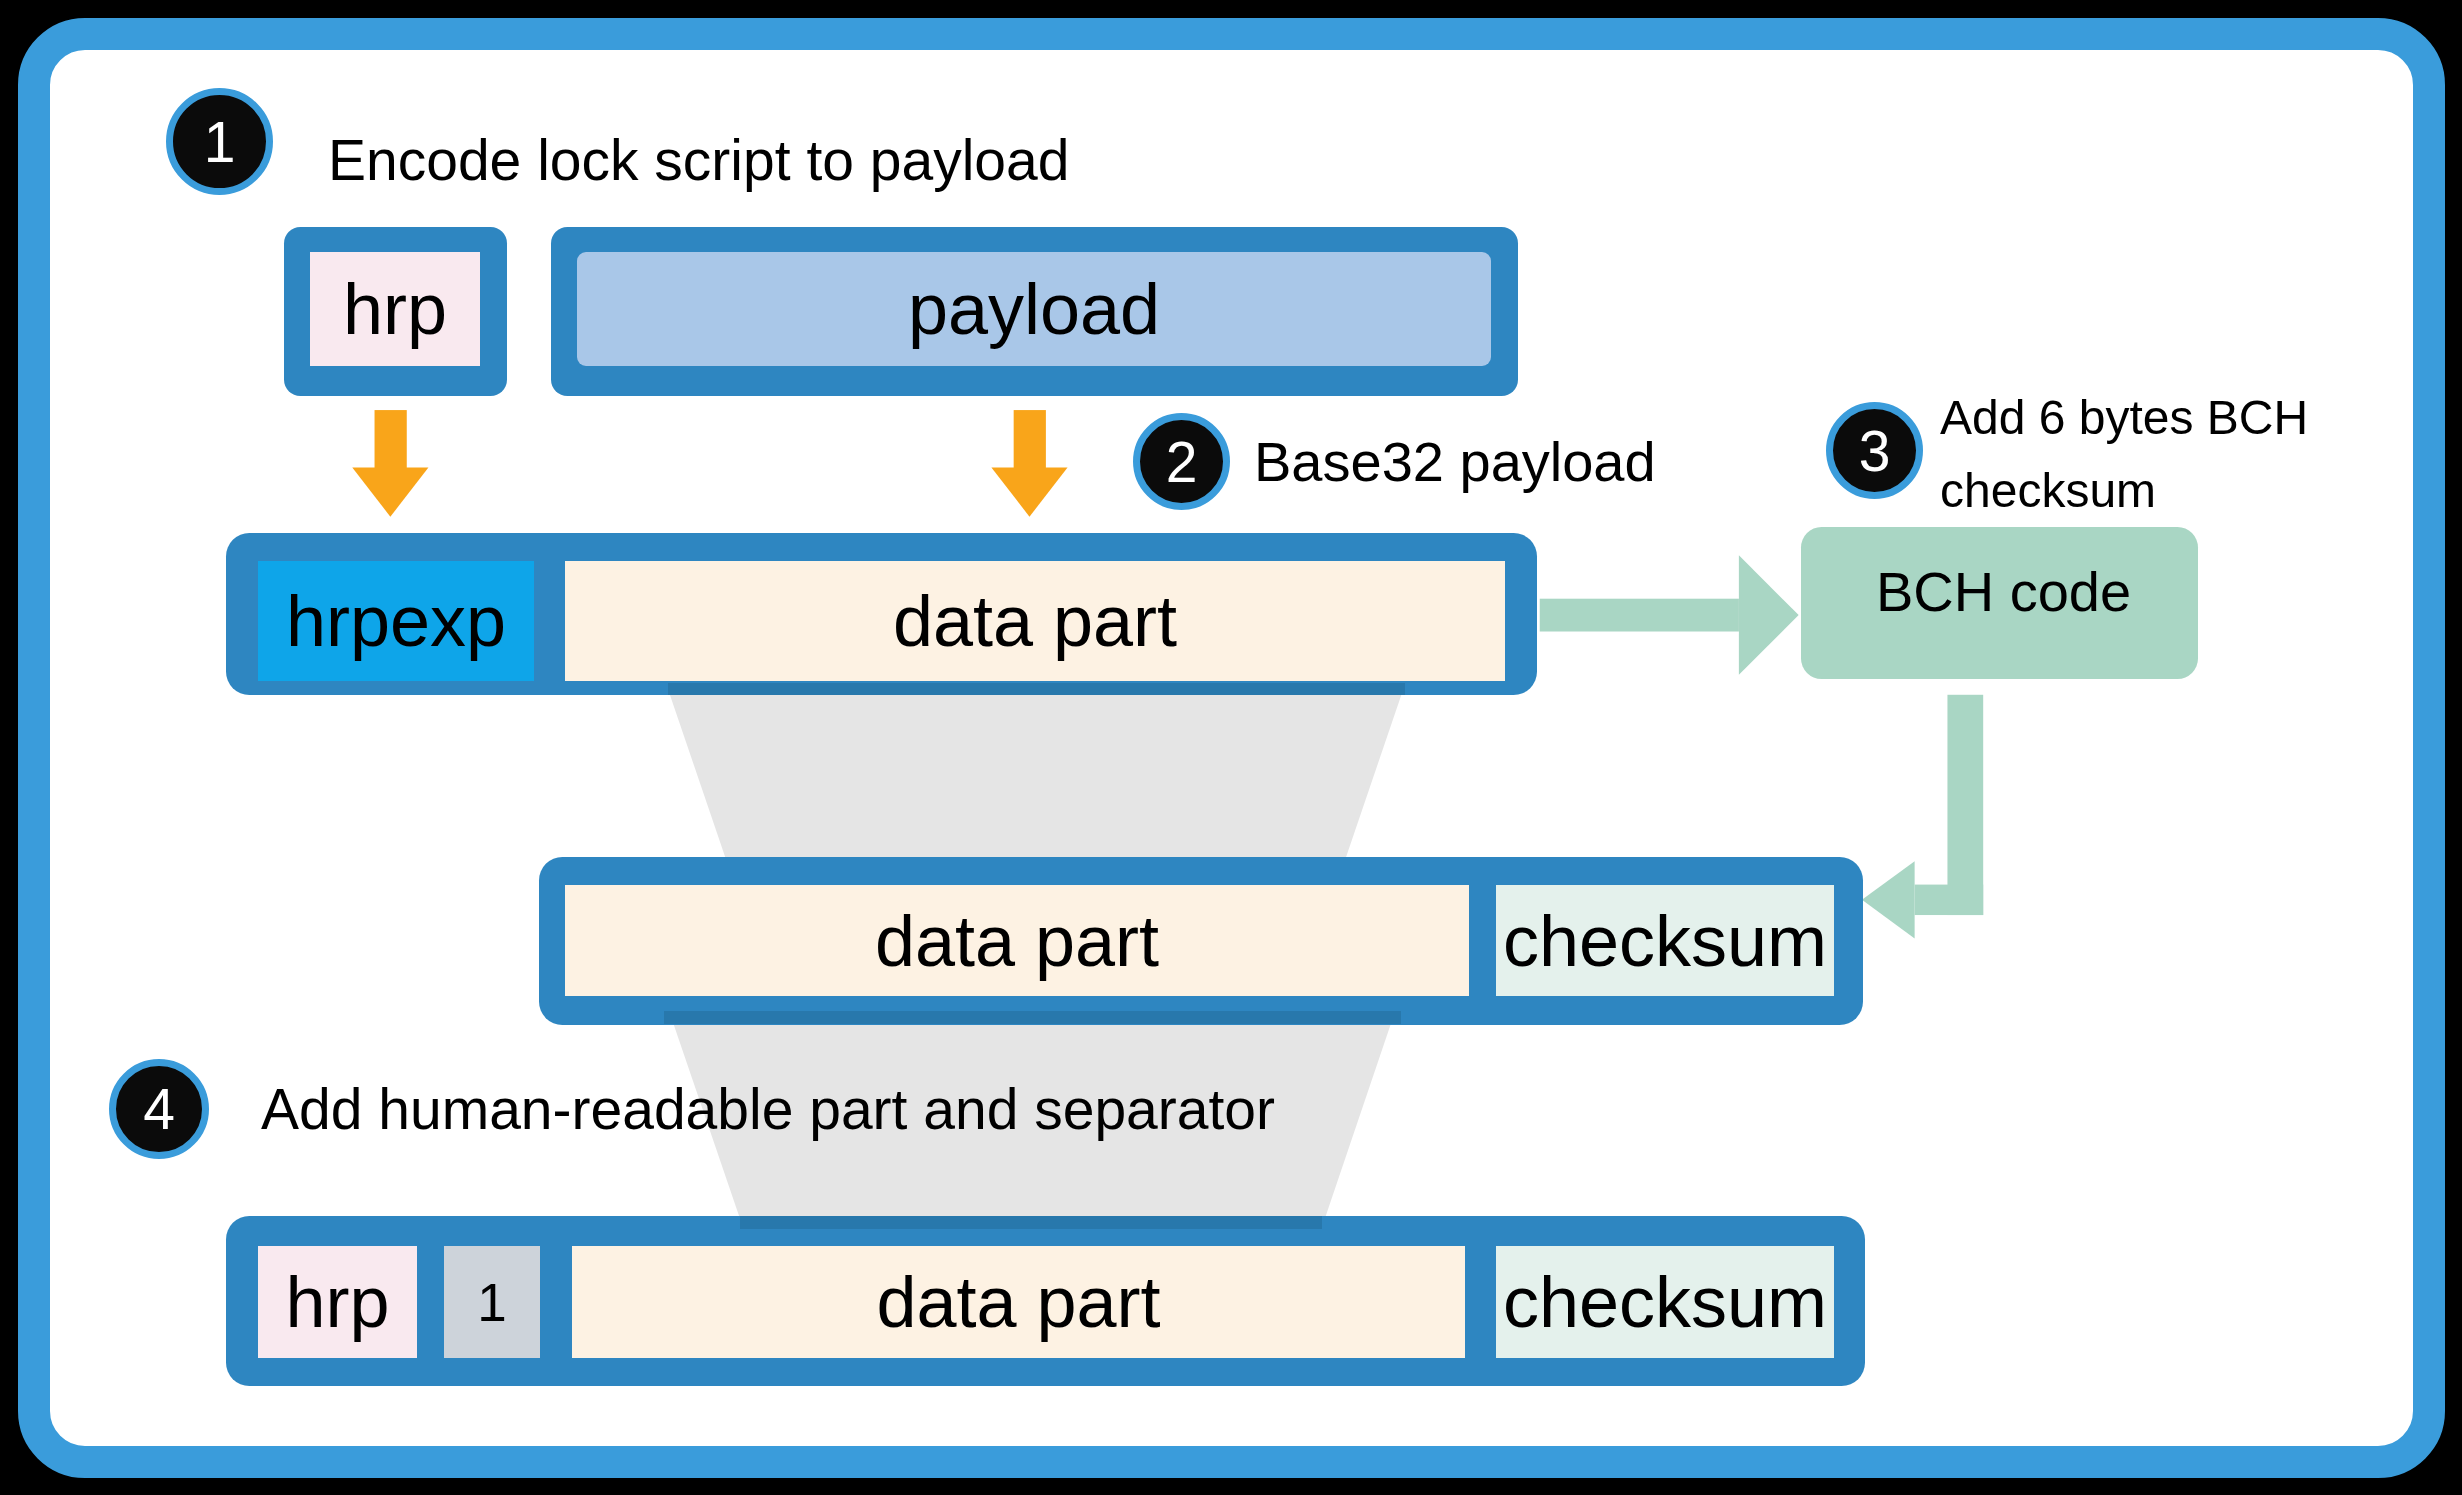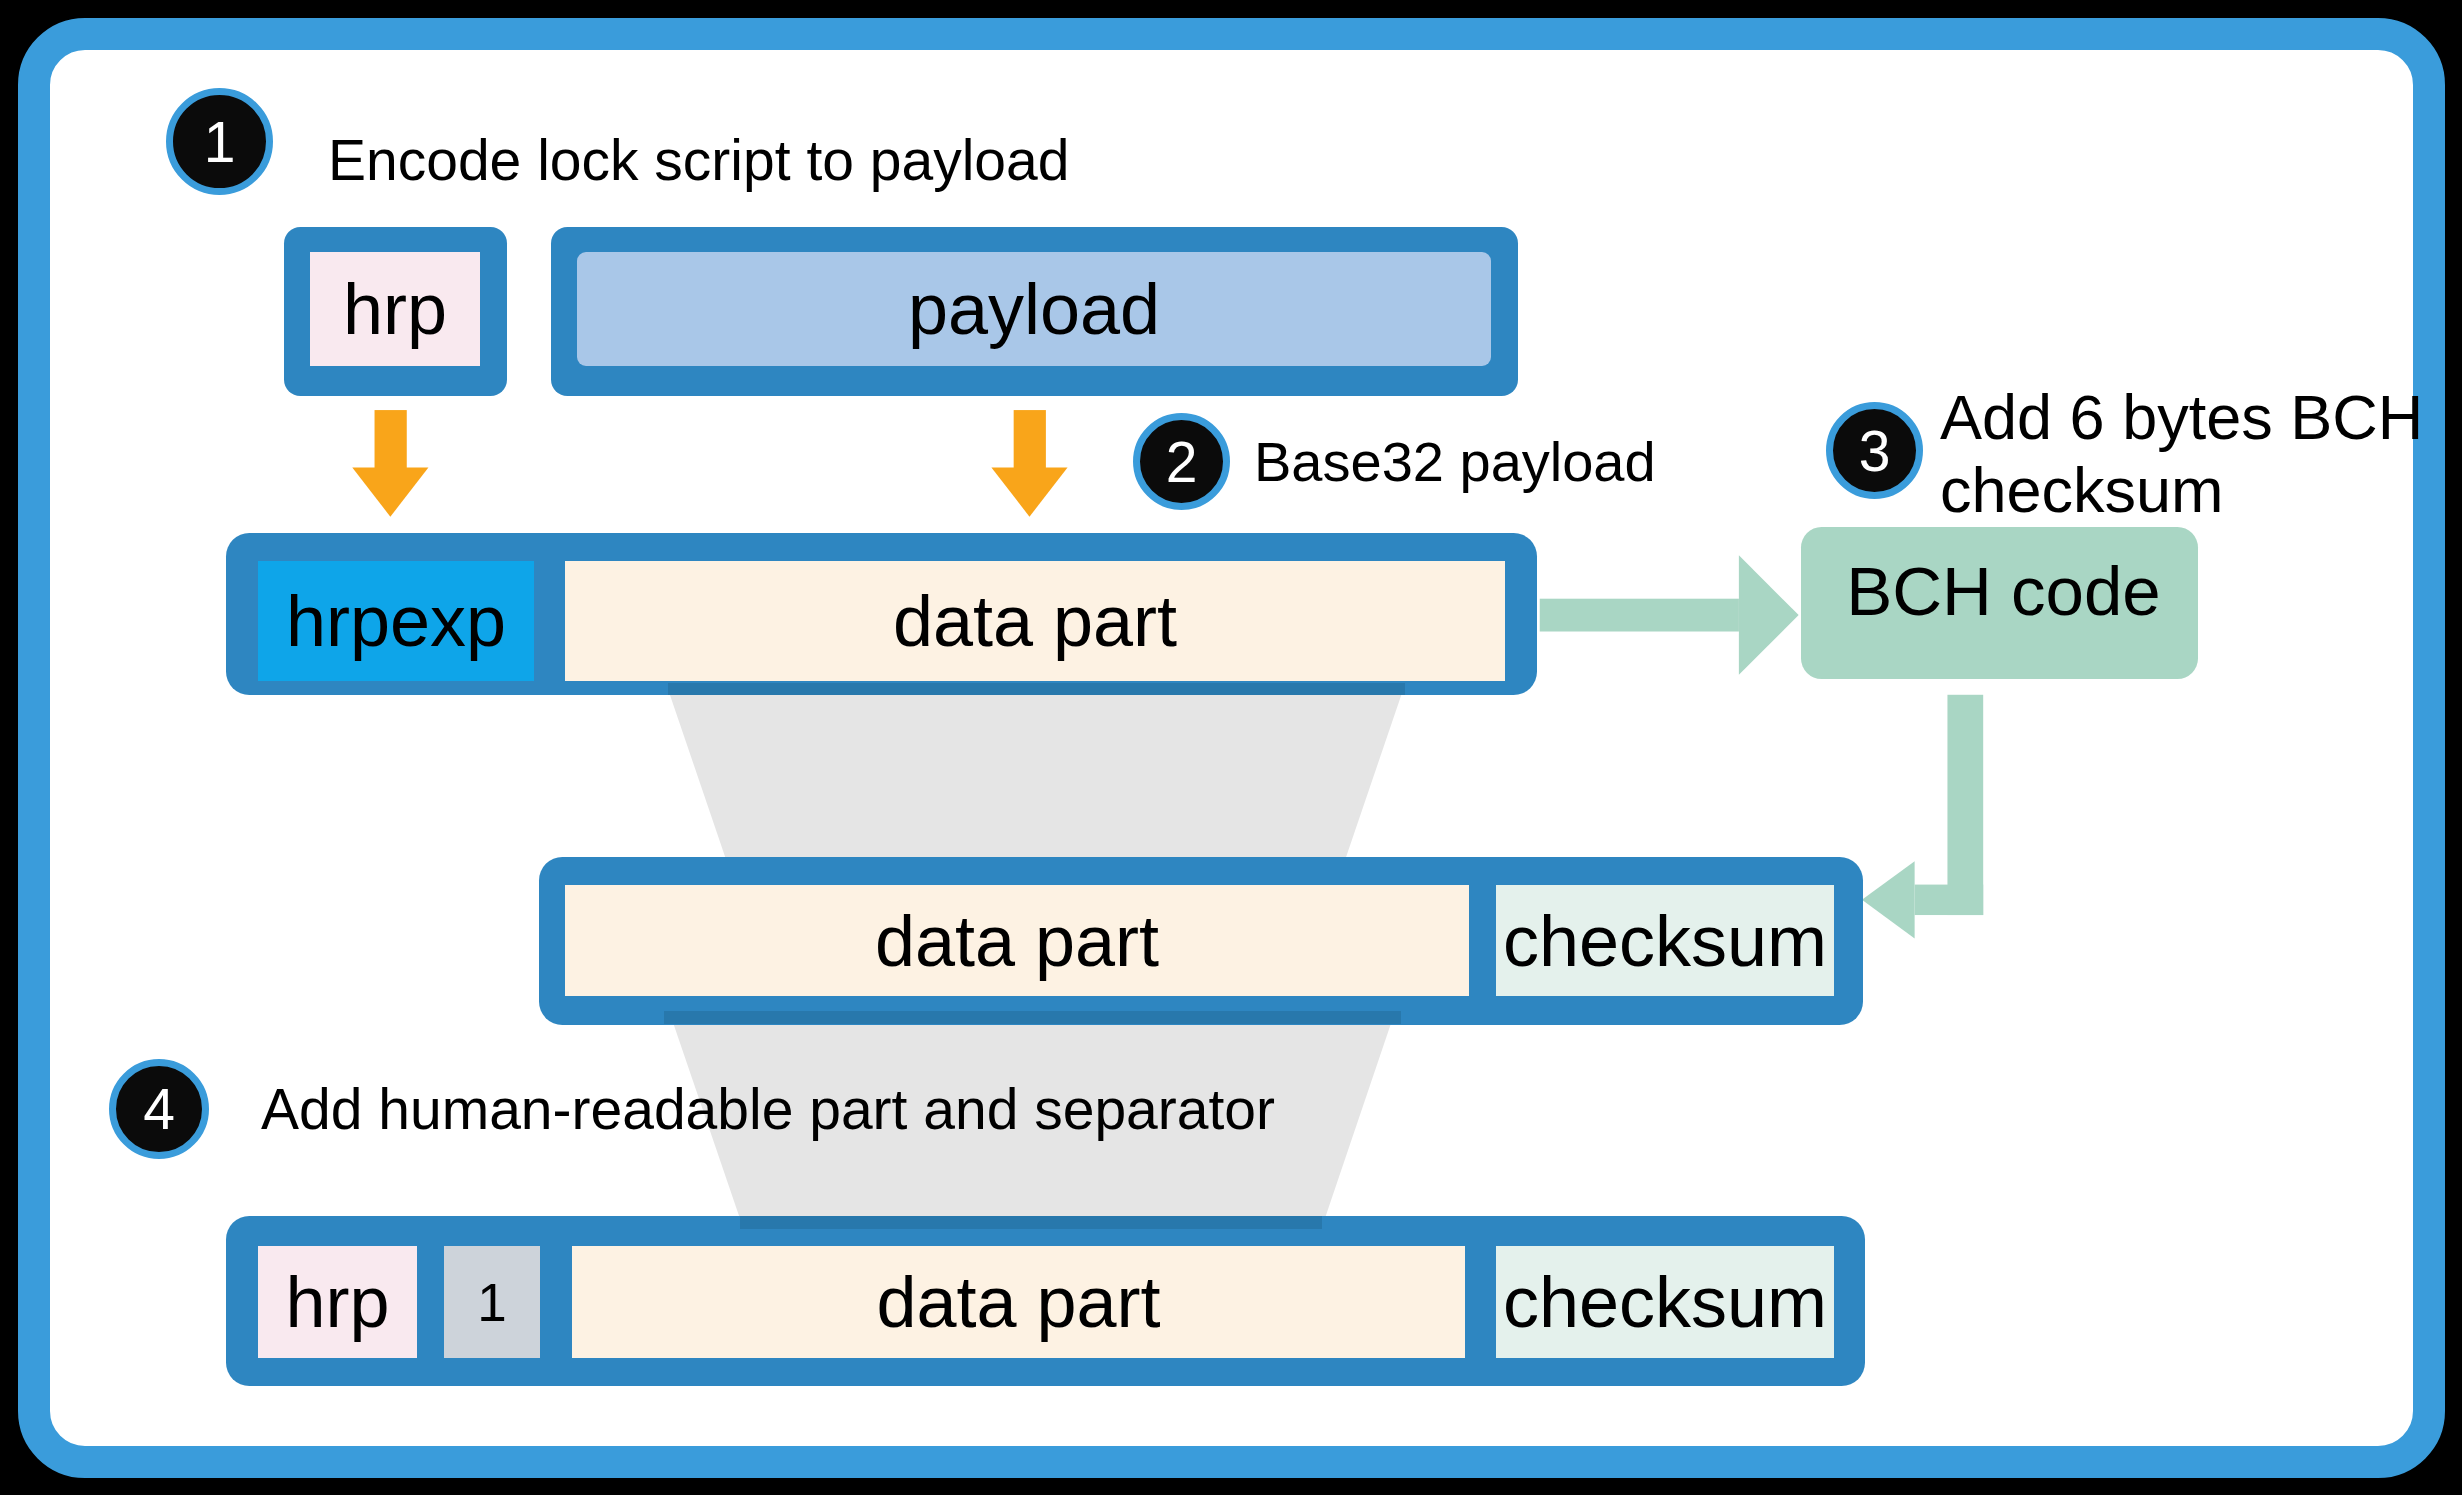--- a/index.html
+++ b/index.html
@@ -12,21 +12,21 @@
   .rowbox{background:#2E86C1;z-index:2;}
   .cell{display:flex;align-items:center;justify-content:center;z-index:2;
         font-size:72px;line-height:1;}
   .overlap{background:#2878AC;z-index:3;}
   .badge{border:7.6px solid #3A9CDB;background:#0b0b0b;border-radius:50%;
          display:flex;align-items:center;justify-content:center;color:#fff;
          font-size:57px;z-index:4;}
   .steptitle{z-index:4;font-size:57px;line-height:70px;white-space:nowrap;}
   .bch{background:#A9D6C4;border-radius:20.5px;display:flex;align-items:center;
        justify-content:center;padding-bottom:23.4px;box-sizing:border-box;
-       font-size:69px;z-index:2;padding-left:8px;}
+       font-size:56px;z-index:2;padding-left:8px;}
 </style>
 </head>
 <body>
 
 <div class="canvas">
 
   <div class="abs panel"></div>
 
   <svg class="abs layer" width="2462" height="1495" viewBox="0 0 4202 2552">
 
@@ -109,21 +109,21 @@
   <div class="abs steptitle" style="left:328px;top:125px;">Encode lock script to payload</div>
 
   <div class="abs badge" style="left:1133px;top:413px;width:83px;height:83px;">
     <span>2</span>
   </div>
   <div class="abs steptitle" style="left:1254px;top:427px;font-size:56px;">Base32 payload</div>
 
   <div class="abs badge" style="left:1826px;top:402px;width:83px;height:83px;">
     <span>3</span>
   </div>
-  <div class="abs steptitle" style="left:1940px;top:381px;font-size:63px;line-height:73px;">
+  <div class="abs steptitle" style="left:1940px;top:381px;font-size:48px;line-height:73px;">
     <div>Add 6 bytes BCH</div>
     <div>checksum</div>
   </div>
 
   <div class="abs badge" style="left:109px;top:1059px;width:86px;height:86px;">
     <span>4</span>
   </div>
   <div class="abs steptitle" style="left:261px;top:1074px;">Add human-readable part and separator</div>
 
 </div>

